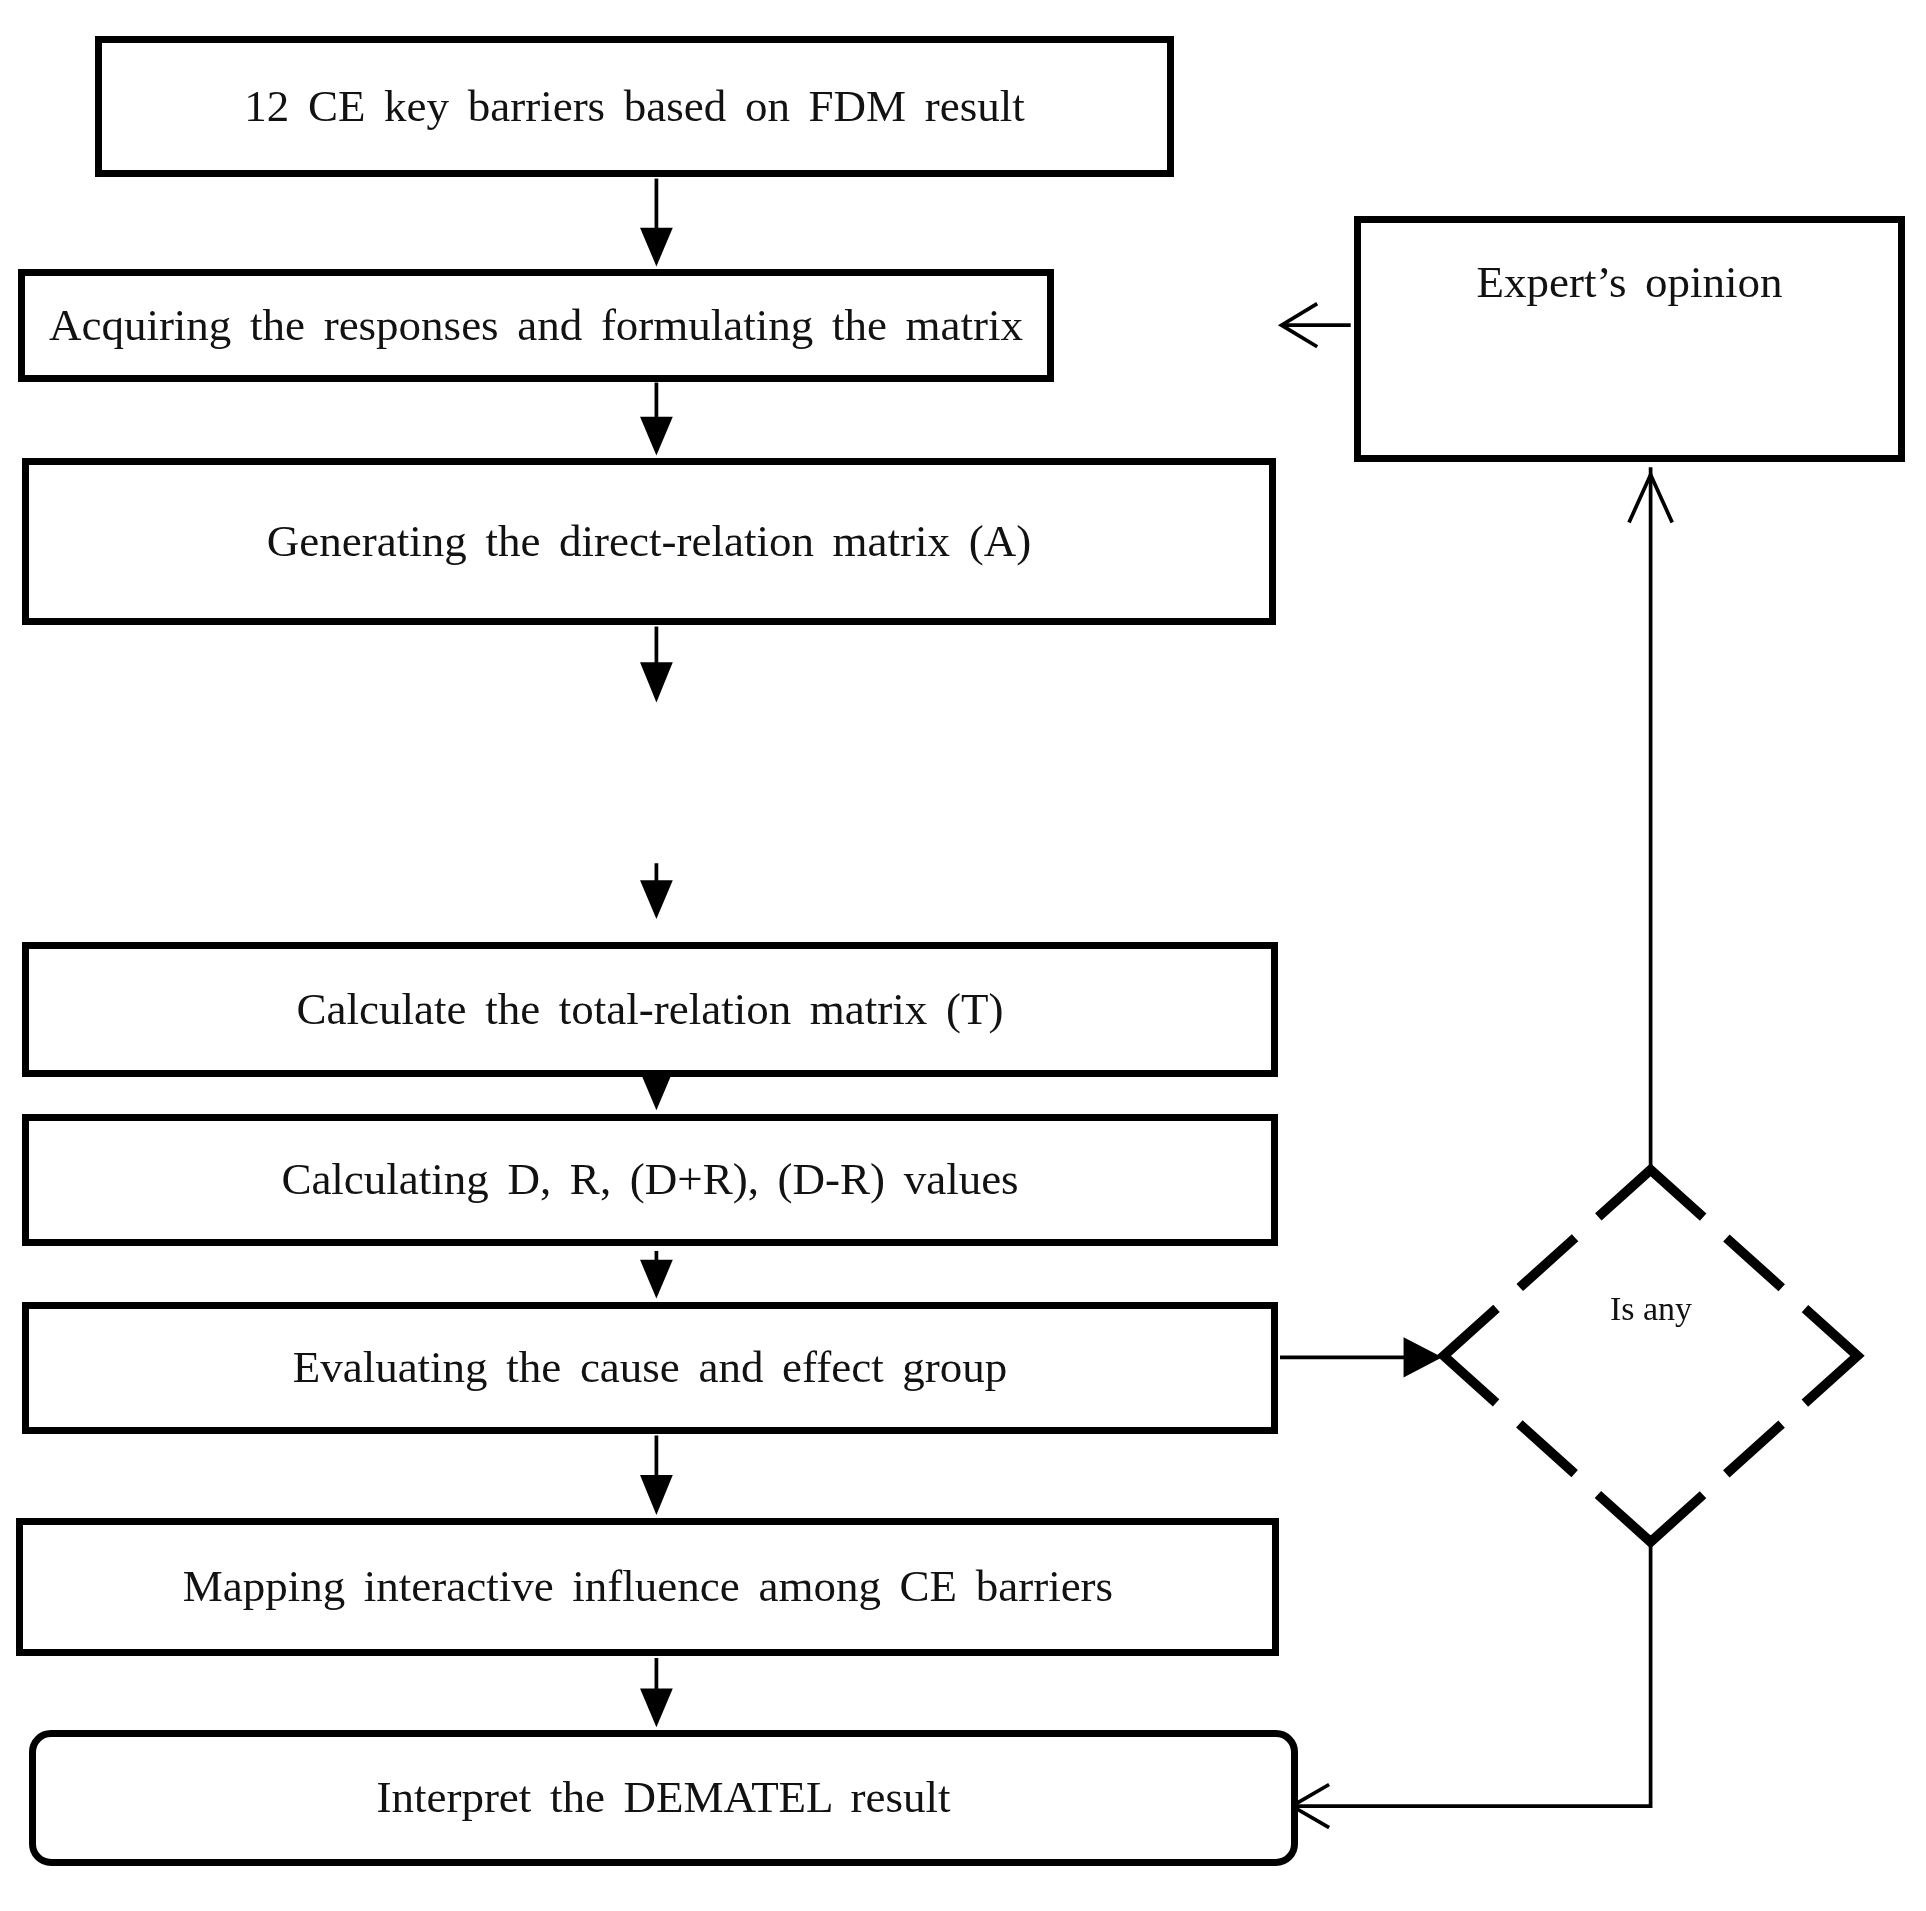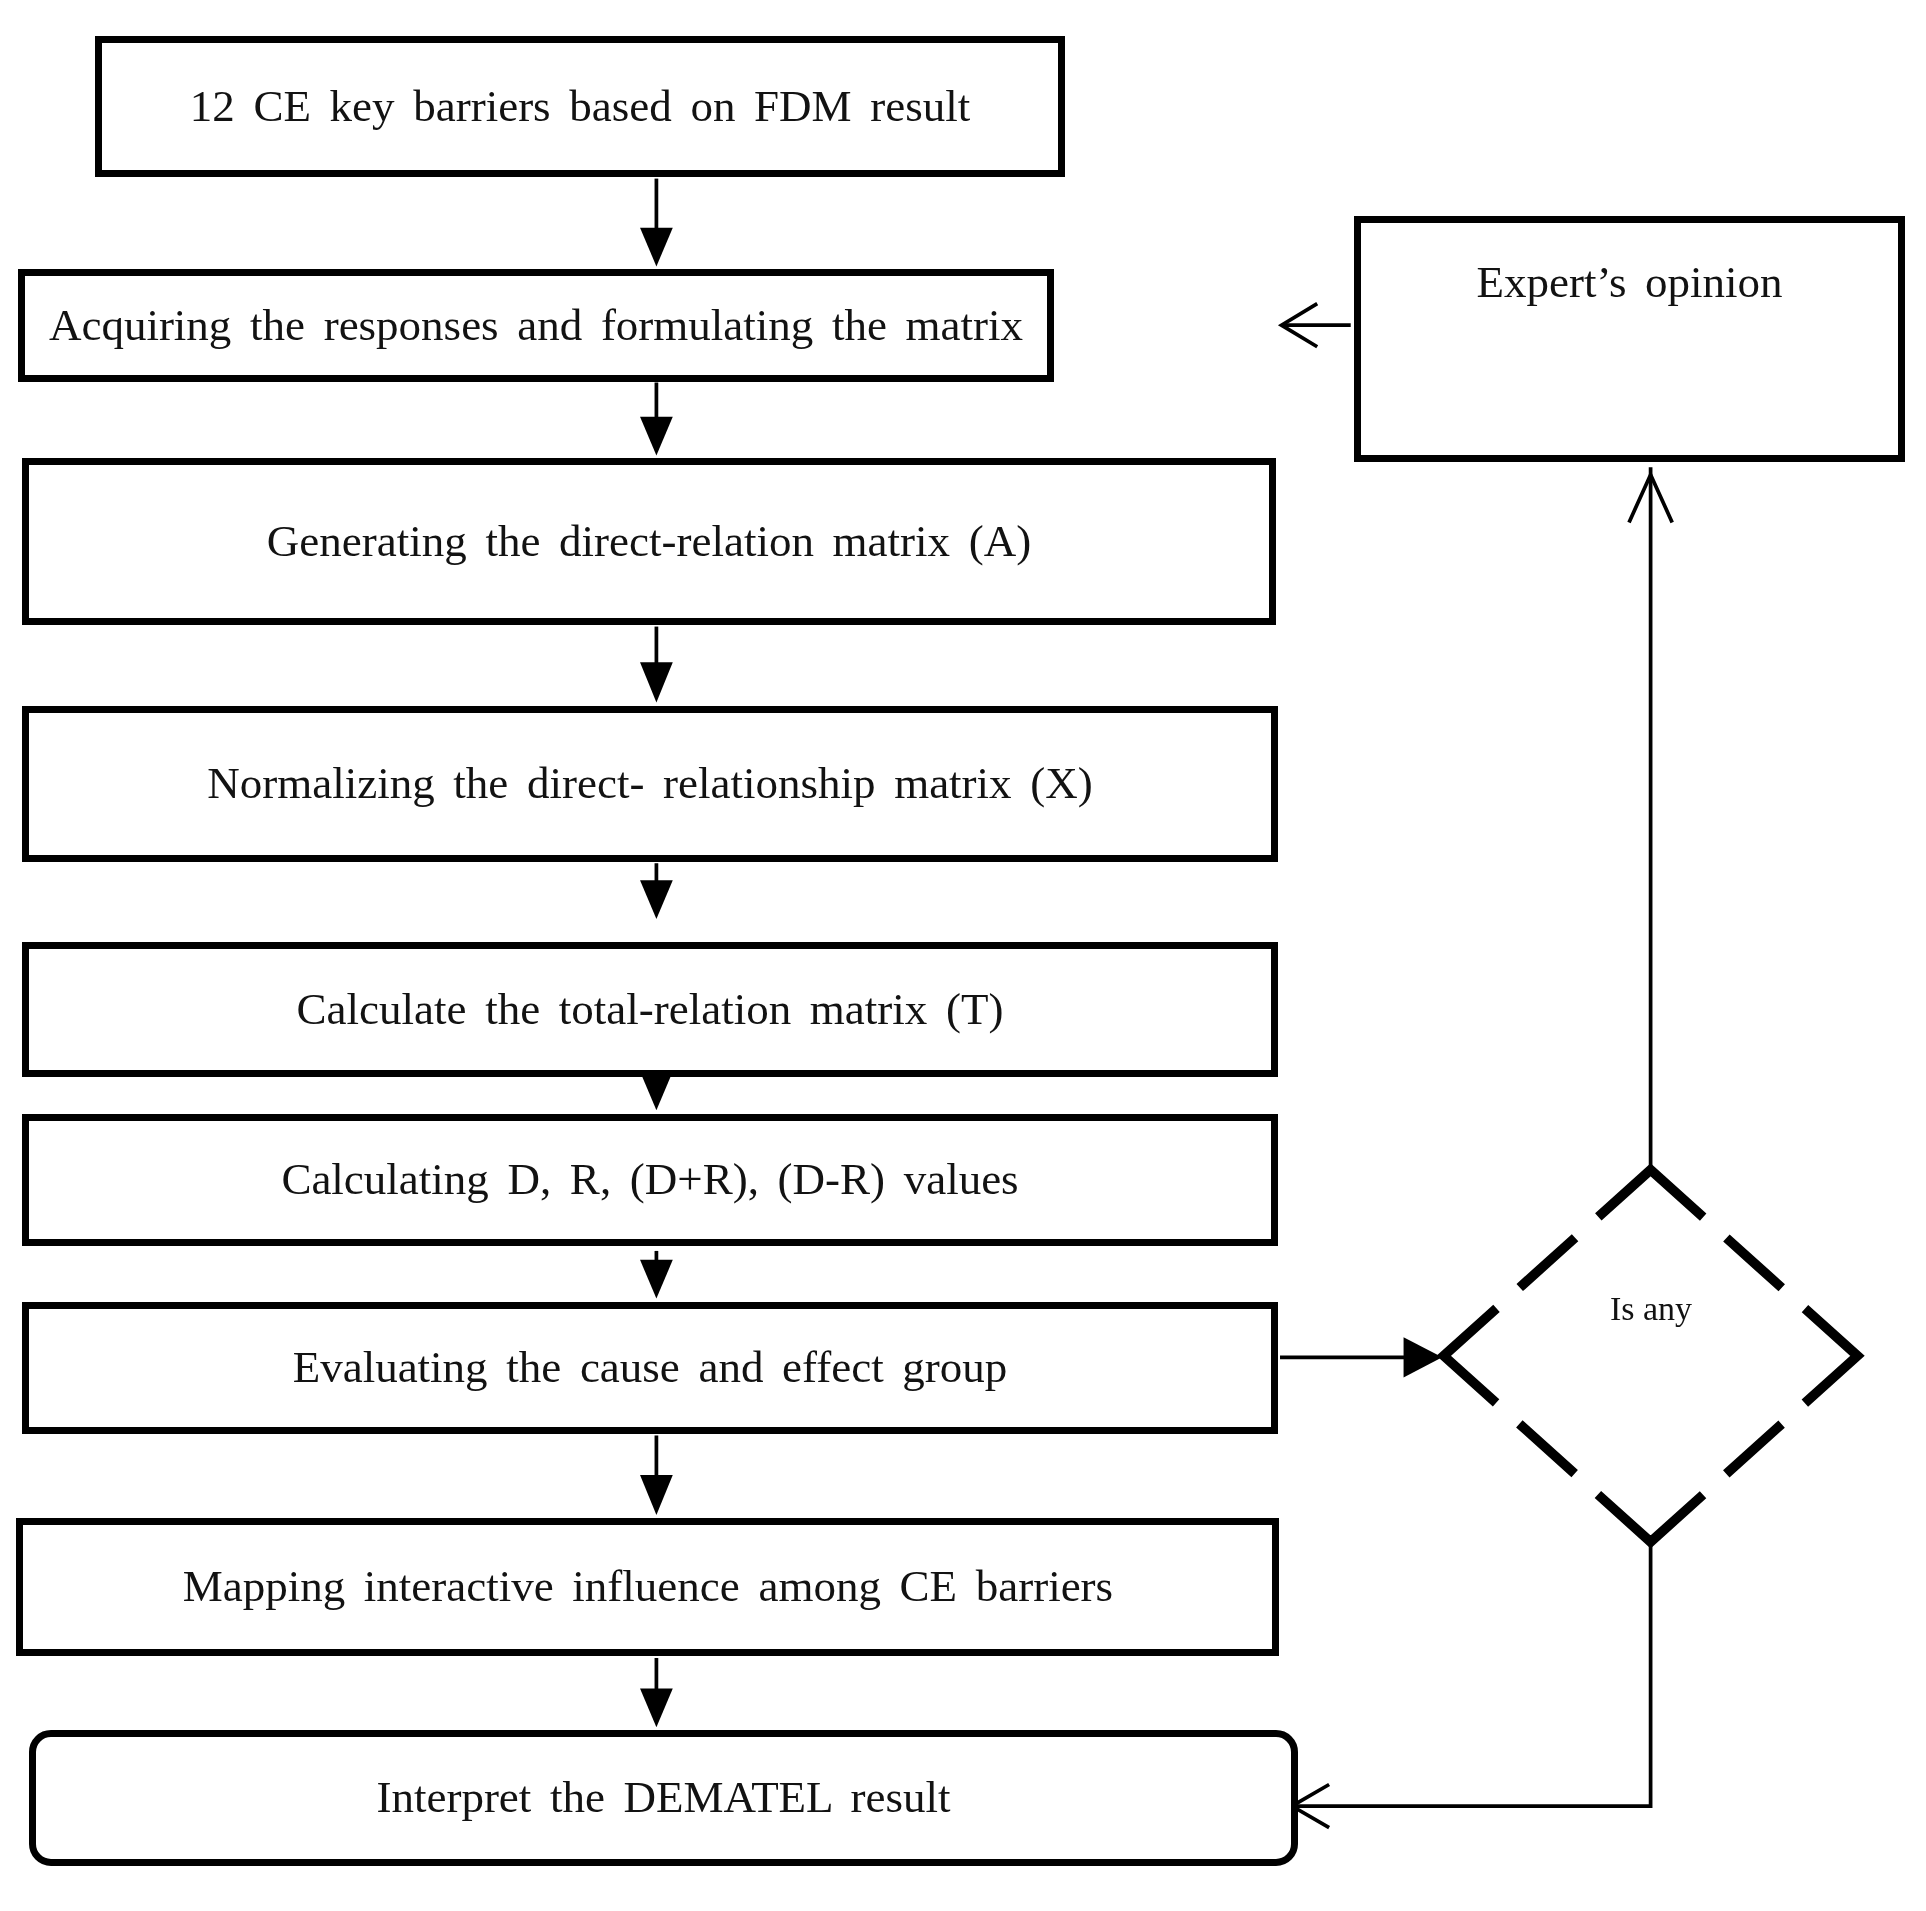--- a/index.html
+++ b/index.html
@@ -19,21 +19,21 @@
     background: #ffffff;
     display: flex;
     align-items: center;
     justify-content: center;
     text-align: center;
     font-size: 45px;
     word-spacing: 7.4px;
     line-height: 1.15;
     z-index: 2;
   }
-  .s1 { left: 95px;  top: 36px;   width: 970px; height: 141px; }
+  .s1 { left: 95px;  top: 36px;   width: 1079px; height: 141px; }
   .s2 { left: 18px;   top: 269px;  width: 1036px; height: 113px; }
   .s3 { left: 22px;   top: 458px;  width: 1254px; height: 167px; }
   .s4 { left: 22px;   top: 706px;  width: 1256px; height: 156px; }
   .s5 { left: 22px;   top: 922px; width: 1256px; height: 135px; margin-top: 20px; }
   .s6 { left: 22px;   top: 1114px; width: 1256px; height: 132px; }
   .s7 { left: 22px;   top: 1302px; width: 1256px; height: 132px; }
   .s8 { left: 16.4px;   top: 1518px; width: 1263px; height: 138px; }
   .s9 { left: 29px;   top: 1730px; width: 1269px; height: 136px; border-radius: 22px; }
   .expert {
     left: 1354px; top: 216px; width: 551px; height: 246px;
@@ -125,23 +125,20 @@
 
   <div class="box s1">
     <span>12 CE key barriers based on FDM result</span>
   </div>
   <div class="box s2">
     <span>Acquiring the responses and formulating the matrix</span>
   </div>
   <div class="box s3">
     <span>Generating the direct-relation matrix (A)</span>
   </div>
-  <div class="box s4">
-    <span>Normalizing the direct- relationship matrix (X)</span>
-  </div>
   <div class="box s5">
     <span>Calculate the total-relation matrix (T)</span>
   </div>
   <div class="box s6">
     <span>Calculating D, R, (D+R), (D-R) values</span>
   </div>
   <div class="box s7">
     <span>Evaluating the cause and effect group</span>
   </div>
   <div class="box s8">

